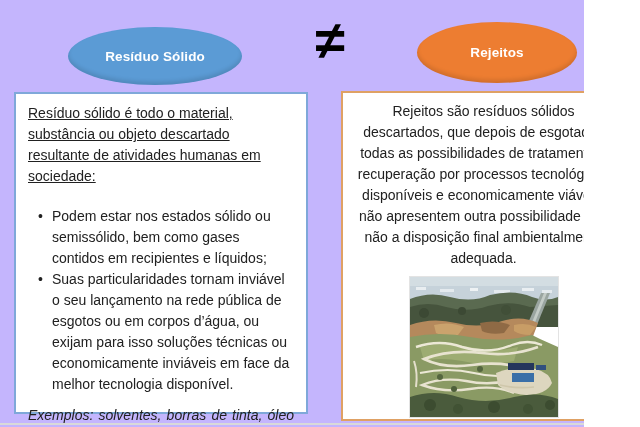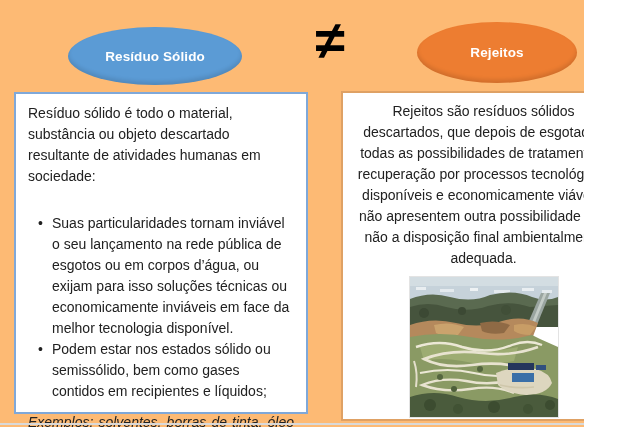--- a/index.html
+++ b/index.html
@@ -1,17 +1,17 @@
 <!DOCTYPE html>
 <html><head>
 <meta charset="utf-8">
 <style>
   html,body{margin:0;padding:0;background:#fff;}
   .canvas{
-    position:relative;width:584px;height:427px;background:#fdba74;
+    position:relative;width:584px;height:427px;background:#c4b5fd;
     font-family:"Liberation Sans",sans-serif;color:#212121;overflow:hidden;
   }
   
   .oval{
     position:absolute;border-radius:50%;display:flex;align-items:center;justify-content:center;
     color:#ffffff;font-weight:bold;font-size:13.5px;letter-spacing:.1px;
   }
   .oval-left{left:68px;top:27px;width:174px;height:58px;background:#5B9BD5;box-shadow:inset 0 -3px 4px rgba(0,0,0,.12);}
   .oval-right{left:417px;top:22px;width:160px;height:61px;background:#ED7D31;box-shadow:inset 0 -3px 4px rgba(0,0,0,.12);}
   
@@ -25,21 +25,21 @@
     left:14px;top:92px;width:294px;height:322px;
     border:2px solid #7FA8D9;padding:9px 12px 8px 12px;
     font-size:14px;line-height:21px;text-align:left;
   }
   .box-right{
     left:341px;top:91px;width:285px;height:330px;
     border:2px solid #DFA164;padding:8px 10px 18px 10px;
     font-size:14px;line-height:21px;text-align:center;
   }
   .box p{margin:0;}
-  .box-left .intro{margin-bottom:26px;}
+  .box-left .intro{margin-bottom:19px;text-decoration:underline;}
   ul.bullets{list-style:none;margin:0 0 10px 0;padding:0;}
   ul.bullets li{padding-left:24px;position:relative;}
   ul.bullets li::before{
     content:"\2022";position:absolute;left:10px;top:0;
   }
   .example{font-style:italic;text-align:justify;}
   figure.landfill{margin:7px 0 0 0;text-align:center;}
   figure.landfill svg{display:inline-block;border:1px solid #e3e3e3;}
   .bottom-edge{
     position:absolute;left:0;bottom:2px;width:640px;height:2px;background:#d9d9d9;
@@ -56,22 +56,22 @@
 
   <div class="neq">≠</div>
 
   <div class="oval oval-right">
     <span>Rejeitos</span>
   </div>
 
   <div class="box box-left">
     <p class="intro">Resíduo sólido é todo o material, substância ou objeto descartado resultante de atividades humanas em sociedade:</p>
     <ul class="bullets">
+      <li>Podem estar nos estados sólido ou semissólido, bem como gases contidos em recipientes e líquidos;</li>
       <li>Suas particularidades tornam inviável o seu lançamento na rede pública de esgotos ou em corpos d’água, ou exijam para isso soluções técnicas ou econo­micamente inviáveis em face da melhor tecnologia disponível.</li>
-      <li>Podem estar nos estados sólido ou semissólido, bem como gases contidos em recipientes e líquidos;</li>
     </ul>
     <p class="example">Exemplos: solventes, borras de tinta, óleo lubrificante, etc.</p>
   </div>
 
   <div class="box box-right">
     <p>Rejeitos são resíduos sólidos descartados, que depois de esgotadas todas as possibilidades de tratamento e recuperação por processos tecnológicos disponíveis e economicamente viáveis, não apresentem outra possibilidade que não a disposição final ambientalmente adequada.</p>
     <figure class="landfill">
       <svg width="148" height="140" viewBox="0 0 148 140" xmlns="http://www.w3.org/2000/svg">
 
         <rect x="0" y="0" width="148" height="24" fill="#c6d2da"></rect>

